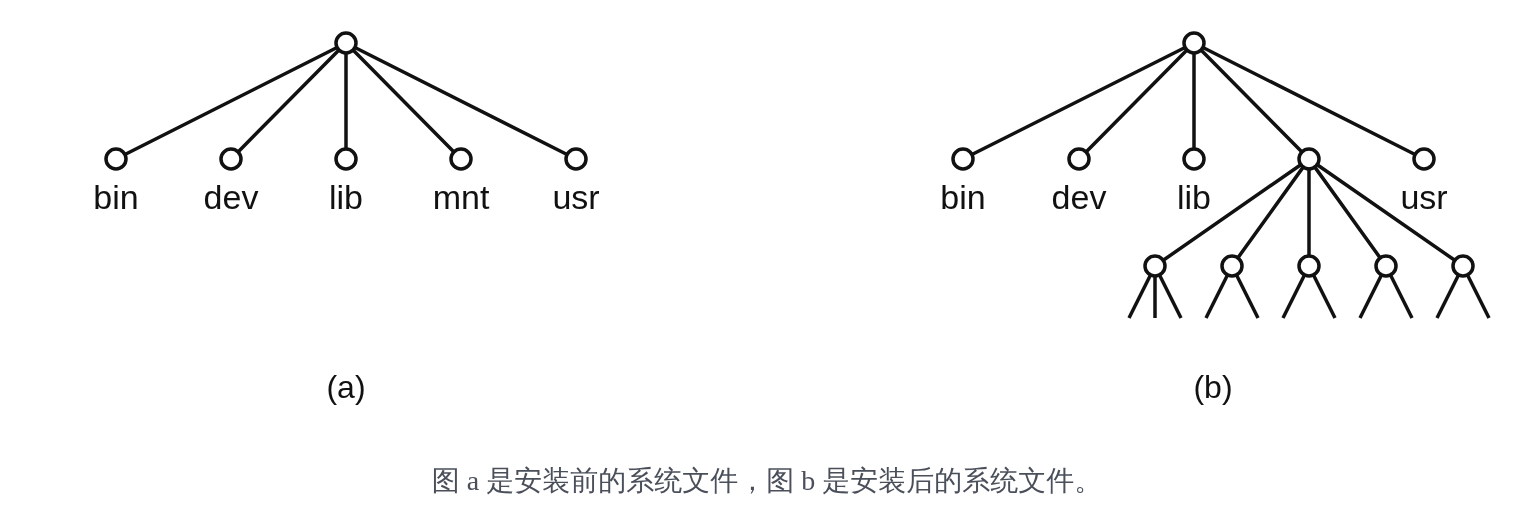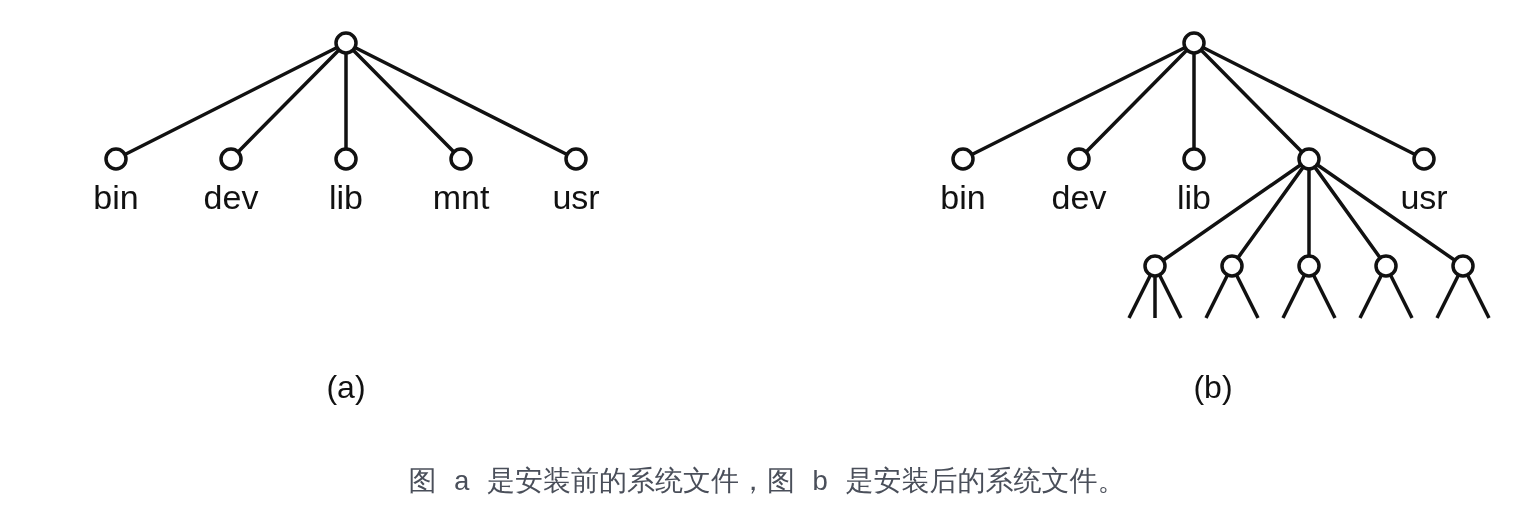--- a/index.html
+++ b/index.html
@@ -2,21 +2,21 @@
 <html><head>
   <meta charset="utf-8">
   <style>
     html, body { margin: 0; padding: 0; background: #ffffff; }
     body { width: 1534px; height: 518px; position: relative; overflow: hidden; }
     svg { position: absolute; left: 0; top: 0; }
     .lbl { font-family: "Liberation Sans", sans-serif; font-size: 34px; fill: #111111; }
     .sub { font-family: "Liberation Sans", sans-serif; font-size: 32px; fill: #111111; }
     .caption {
       position: absolute; left: 0; top: 462px; width: 1534px; text-align: center;
-      font-family: Liberation Mono, monospace; font-size: 28px; color: #4a4f5a;
+      font-family: Liberation Serif, serif; font-size: 28px; color: #4a4f5a;
     }
   </style>
 </head>
 <body>
 
 <svg id="diagram" width="1534" height="440" viewBox="0 0 1534 440">
   <g id="tree-a">
       <line x1="337.07131016328526" y1="47.503165308951786" x2="124.92868983671474" y2="154.4968346910482" stroke="#111111" stroke-width="3.5" stroke-linecap="round"></line>
       <line x1="338.95960884043916" y1="50.101611952252654" x2="238.0403911595608" y2="151.89838804774735" stroke="#111111" stroke-width="3.5" stroke-linecap="round"></line>
       <line x1="346" y1="53" x2="346" y2="149" stroke="#111111" stroke-width="3.5" stroke-linecap="round"></line>

